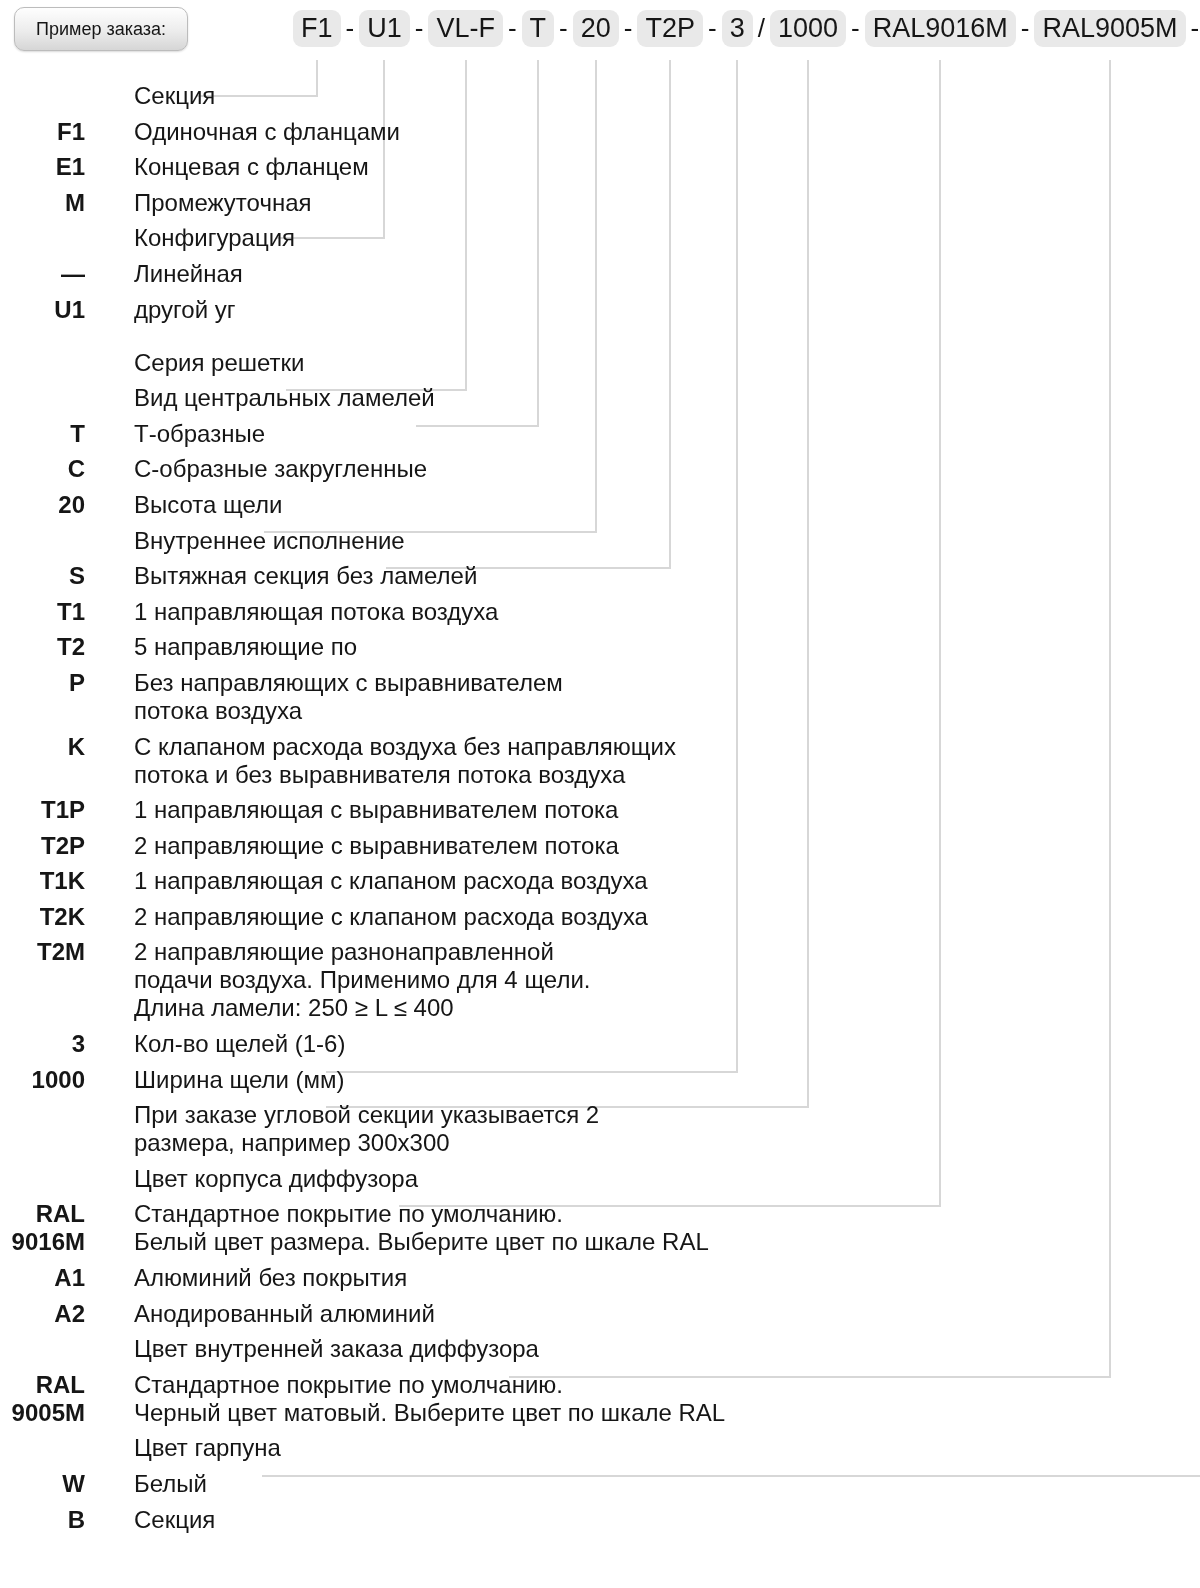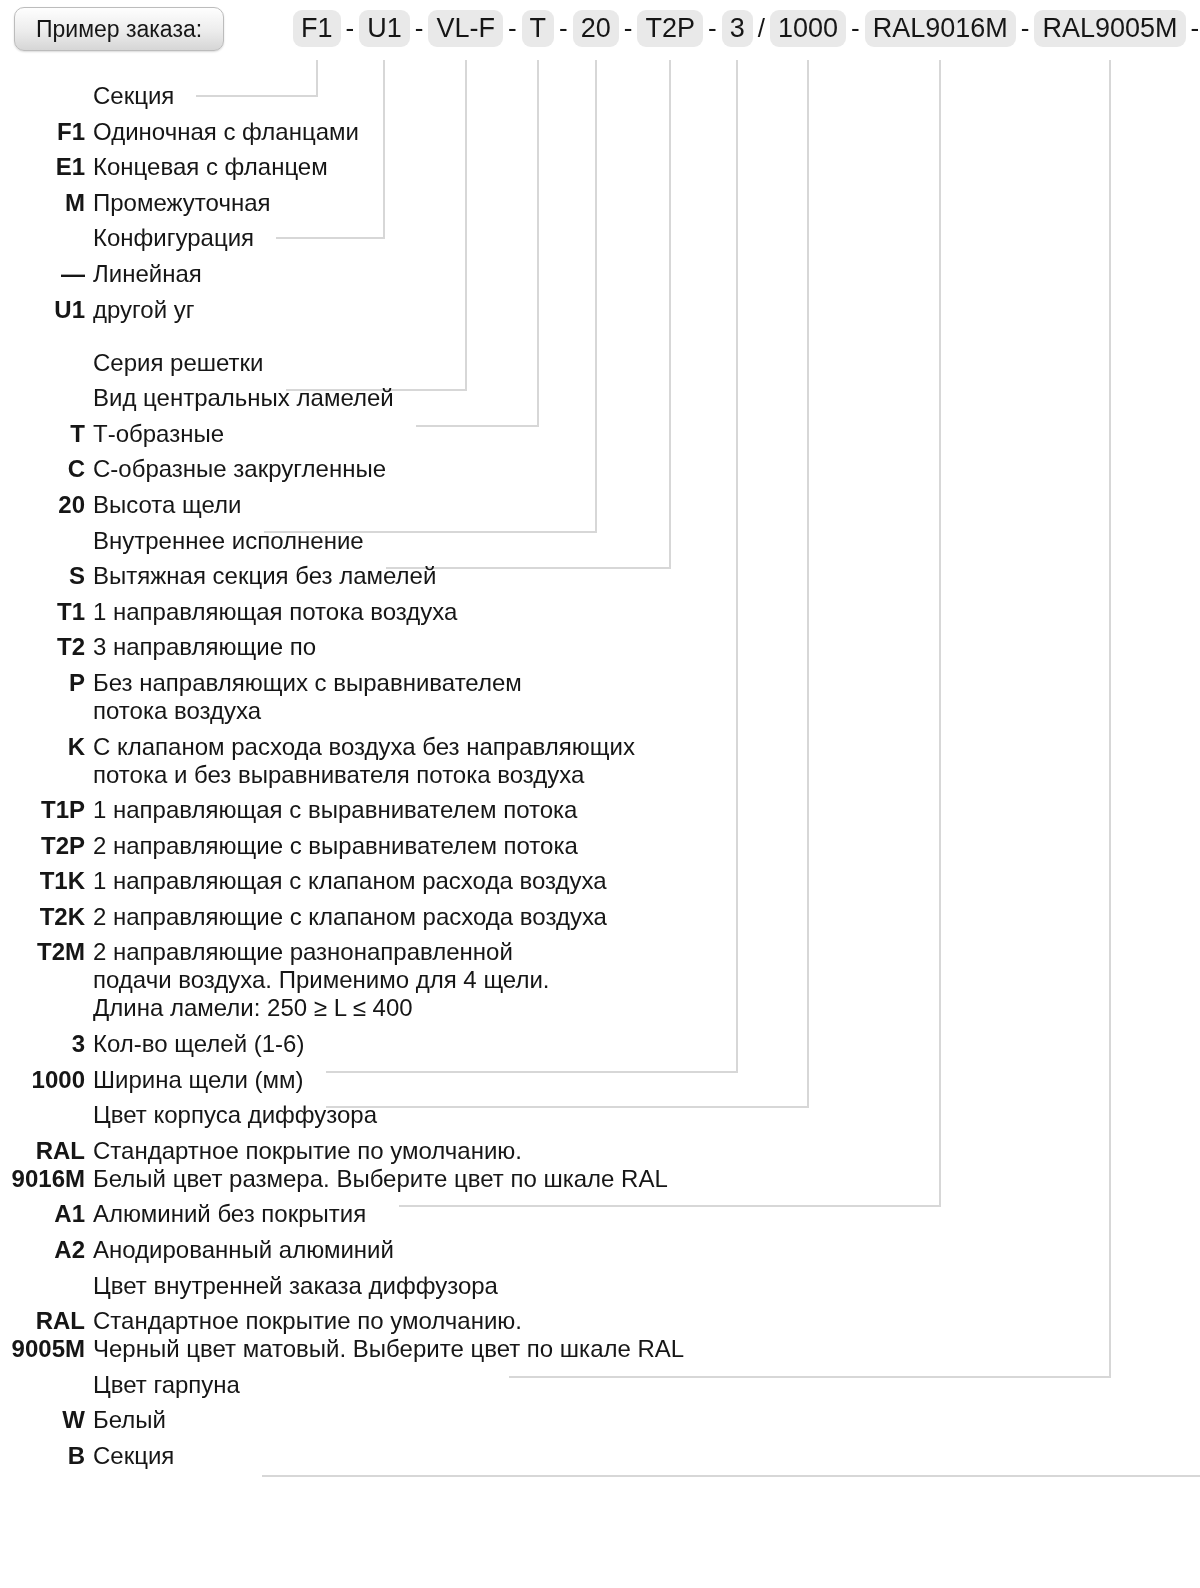--- a/index.html
+++ b/index.html
@@ -13,39 +13,39 @@
     position:relative;width:1200px;height:1588px;background:#ffffff;
     font-family:"Liberation Sans","DejaVu Sans",sans-serif;color:var(--text-color);
     overflow:hidden;
   }
   .example-btn{
     position:absolute;left:14px;top:7px;height:42px;line-height:42px;
     padding:0 21px;border-radius:10px;
     background:linear-gradient(180deg,#fefefe 0%,#ececec 55%,#d6d6d6 100%);
     border:1px solid var(--btn-border);
     box-shadow:0 1px 2px rgba(0,0,0,0.15);
-    font-size:23px;white-space:nowrap;z-index:2;
+    font-size:18px;white-space:nowrap;z-index:2;
   }
   .code-strip{
     position:absolute;left:293px;top:7px;height:42px;
     display:flex;align-items:center;font-size:27px;white-space:nowrap;z-index:2;
   }
   .pill{
     background:var(--pill-bg);border-radius:9px;padding:3px 8px;display:inline-block;
   }
   .sep{margin:0 5px;font-size:26px;}
   .rows{position:absolute;left:0;top:82px;width:100%;z-index:1;}
   .row{position:relative;margin-bottom:7.6px;padding-left:93px;font-size:24px;}
   .row.gap-top{margin-top:25px;}
   .row .code{
     position:absolute;left:0;top:0;width:85px;text-align:right;
     font-weight:700;line-height:28px;white-space:nowrap;
   }
   .line{line-height:28px;white-space:nowrap;}
-  .line span{position:relative;z-index:1;}
+  .line span{position:relative;z-index:1;margin-left:41px;}
   .connector{position:absolute;background:var(--line-color);z-index:0;}
   .connector.vline{width:2px;}
   .connector.hline{height:2px;}
 </style>
 </head>
 <body>
 
 <div class="canvas">
   <div class="example-btn">Пример заказа:</div>
   <div class="code-strip">
@@ -152,21 +152,21 @@
       </div>
       <div class="row">
         <span class="code">T1</span>
         <div>
           <div class="line"><span>1 направляющая потока воздуха</span></div>
         </div>
       </div>
       <div class="row">
         <span class="code">T2</span>
         <div>
-          <div class="line"><span>3 направляющие по</span></div>
+          <div class="line"><span>5 направляющие по</span></div>
         </div>
       </div>
       <div class="row">
         <span class="code">P</span>
         <div>
           <div class="line"><span>Без направляющих с выравнивателем</span></div>
           <div class="line"><span>потока воздуха</span></div>
         </div>
       </div>
       <div class="row">
@@ -211,20 +211,26 @@
       <div class="row">
         <span class="code">3</span>
         <div>
           <div class="line"><span>Кол-во щелей (1-6)</span></div>
         </div>
       </div>
       <div class="row">
         <span class="code">1000</span>
         <div>
           <div class="line"><span>Ширина щели (мм)</span></div>
+        </div>
+      </div>
+      <div class="row">
+        <div>
+          <div class="line"><span>При заказе угловой секции указывается 2</span></div>
+          <div class="line"><span>размера, например 300x300</span></div>
         </div>
       </div>
       <div class="row">
         <div>
           <div class="line"><span>Цвет корпуса диффузора</span></div>
         </div>
       </div>
       <div class="row">
         <span class="code">RAL<br>9016M</span>
         <div>

